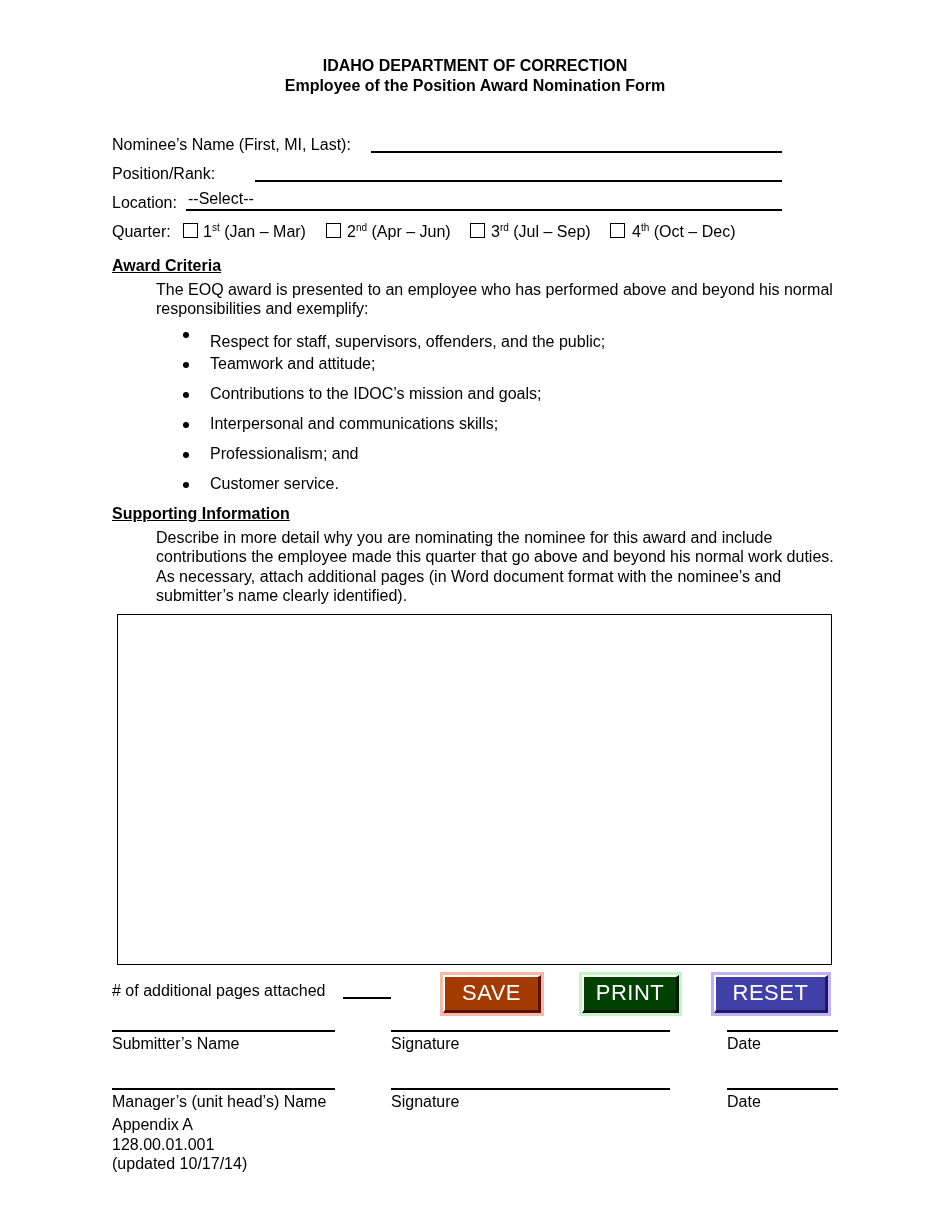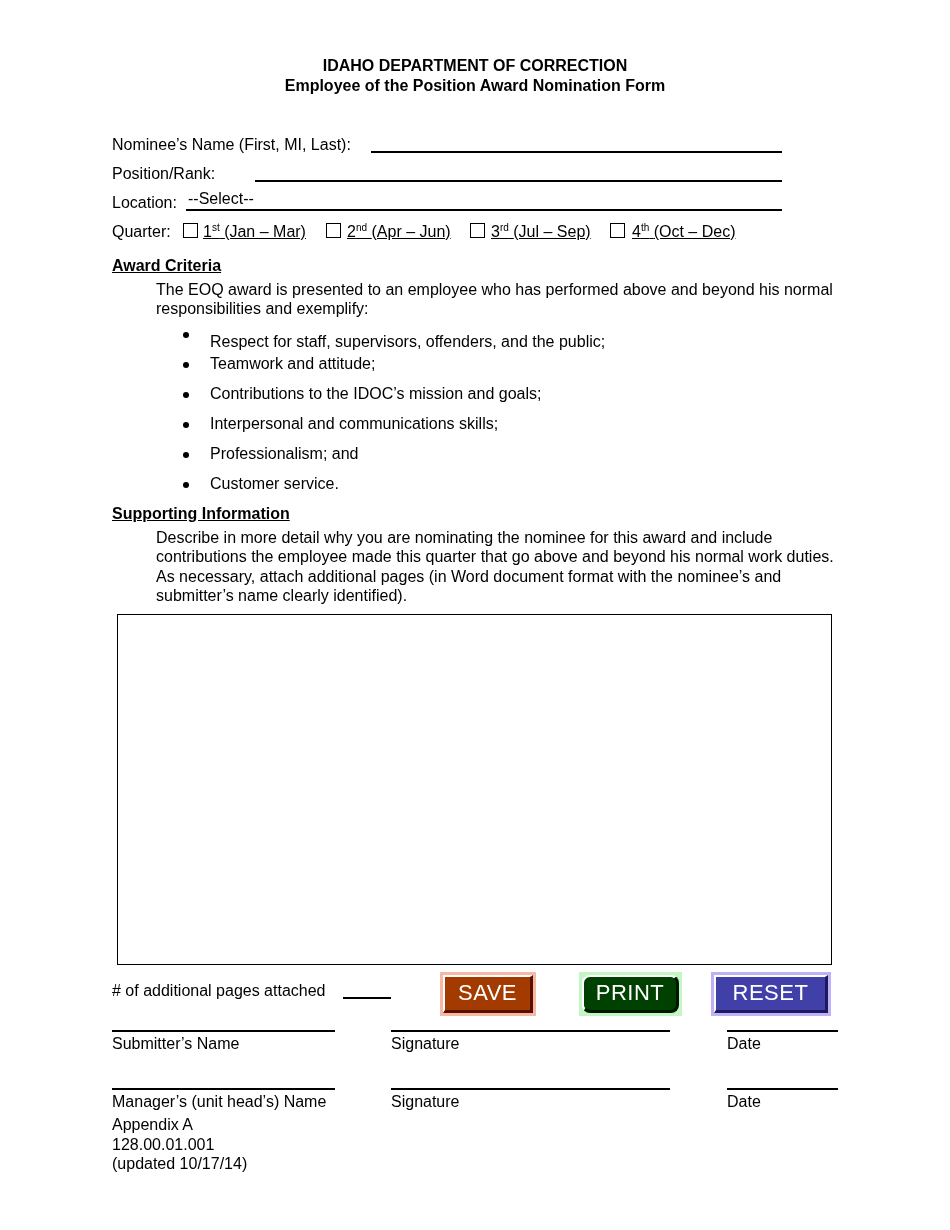--- a/index.html
+++ b/index.html
@@ -16,21 +16,21 @@
   .field-input {
     border: none; outline: none; background: transparent; padding: 0 2px;
     font-family: "Liberation Sans", sans-serif; font-size: 16px; height: 20px; box-sizing: border-box;
   }
   .select-box {
     font-size: 16px; line-height: 18px; cursor: pointer;
   }
   .cb {
     width: 15px; height: 15px; border: 1.5px solid #000; box-sizing: border-box; background: #fff; cursor: pointer;
   }
-  .cb-label { font-size: 16px; line-height: 20px; white-space: nowrap; text-decoration: underline; }
+  .cb-label { font-size: 16px; line-height: 20px; white-space: nowrap; }
   .cb-label sup { font-size: 10px; vertical-align: 6px; line-height: 0; }
   .heading { font-weight: bold; text-decoration: underline; font-size: 16px; line-height: 20px; }
   .para { font-size: 16px; line-height: 19.5px; width: 730px; margin-left: 44px; }
   .bullet-dot { width: 6px; height: 6px; border-radius: 50%; background: #000; }
   .bullet-text { font-size: 16px; line-height: 20px; white-space: nowrap; }
   .textbox {
     left: 117px; top: 614px; width: 715px; height: 351px; box-sizing: border-box;
     border: 1.5px solid #000; background: #fff; resize: none; outline: none; padding: 4px;
     font-family: "Liberation Sans", sans-serif; font-size: 14px;
   }
@@ -113,25 +113,25 @@
 <div class="abs para" style="left:112px; top:547px; white-space:nowrap;">contributions the employee made this quarter that go above and beyond his normal work duties.</div>
 <div class="abs para" style="left:112px; top:567px; white-space:nowrap;">As necessary, attach additional pages (in Word document format with the nominee’s and</div>
 <div class="abs para" style="left:112px; top:586px; white-space:nowrap;">submitter’s name clearly identified).</div>
 
 <textarea class="abs textbox" style=""></textarea>
 
 <div class="abs field-label" style="left:112px; top:981px;"># of additional pages attached</div>
 <input class="abs field-input" style="left: 343px; top: 979px; width: 47px;" value="">
 <div class="abs field-line" style="left:343px; top:997px; width:48px;"></div>
 
-<div class="abs btn-outer" style="left:440px; top:972px; width:96px; height:44px; background:#f7b8a6;">
+<div class="abs btn-outer" style="left:440px; top:972px; width:104px; height:44px; background:#f7b8a6;">
   <div class="btn-inner" style="background:#a33a00; border-right-color:#5a1000; border-bottom-color:#5a1000;">SAVE</div>
 </div>
 <div class="abs btn-outer" style="left:579px; top:972px; width:103px; height:44px; background:#c4f5c4;">
-  <div class="btn-inner" style="background:#004000; border-right-color:#001800; border-bottom-color:#001800;border-radius:8px;">PRINT</div>
+  <div class="btn-inner" style="background:#004000; border-right-color:#001800; border-bottom-color:#001800;">PRINT</div>
 </div>
 <div class="abs btn-outer" style="left:711px; top:972px; width:120px; height:44px; background:#c0b0f5;">
   <div class="btn-inner" style="background:#4040a8; border-right-color:#1a1a60; border-bottom-color:#1a1a60;">RESET</div>
 </div>
 
 <div class="abs sig-line" style="left:112px; top:1030px; width:223px;"></div>
 <div class="abs sig-line" style="left:391px; top:1030px; width:279px;"></div>
 <div class="abs sig-line" style="left:727px; top:1030px; width:111px;"></div>
 <div class="abs sig-label" style="left:112px; top:1034px;">Submitter’s Name</div>
 <div class="abs sig-label" style="left:391px; top:1034px;">Signature</div>

